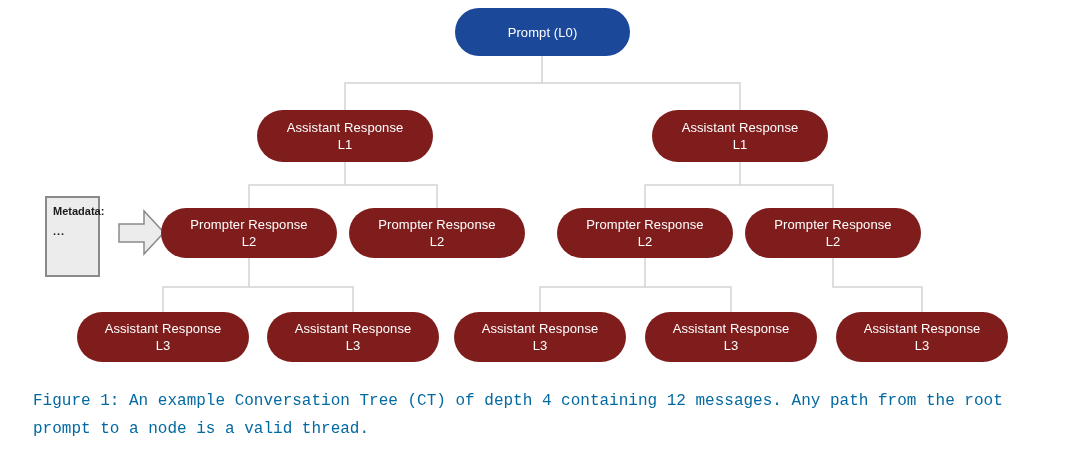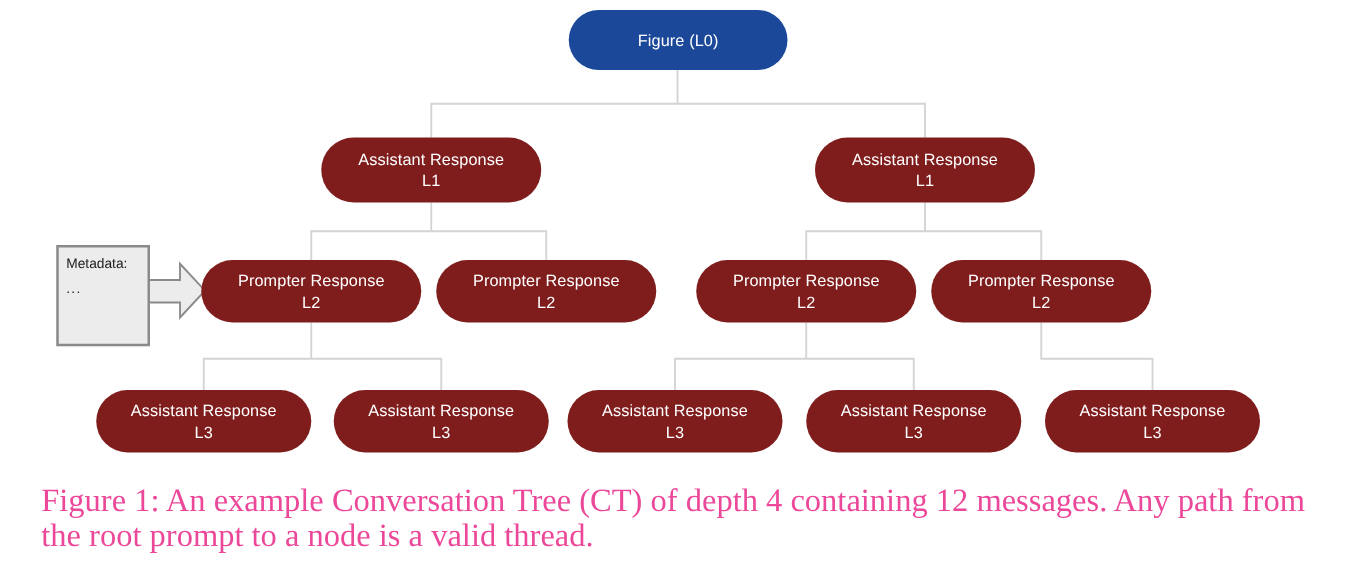--- a/index.html
+++ b/index.html
@@ -41,39 +41,40 @@
   .n-l2d  { left: 745px; top: 208px; width: 176px; height: 50px; }
   .n-l3a  { left: 77px;  top: 312px; width: 172px; height: 50px; }
   .n-l3b  { left: 267px; top: 312px; width: 172px; height: 50px; }
   .n-l3c  { left: 454px; top: 312px; width: 172px; height: 50px; }
   .n-l3d  { left: 645px; top: 312px; width: 172px; height: 50px; }
   .n-l3e  { left: 836px; top: 312px; width: 172px; height: 50px; }
 
   .metabox {
     position: absolute;
     left: 45px; top: 196px;
-    width: 75px; height: 81px;
+    width: 55px; height: 81px;
     background: #ececec;
     border: 2px solid #8a8a8a;
     box-sizing: border-box;
     padding: 7px 6px;
     color: #1a1a1a;
     font-size: 11px;
     line-height: 13px;
+    font-weight: bold;
   }
   .metabox .ellipsis { margin-top: 7px; letter-spacing: 1px; }
 
   .caption {
     position: absolute;
     left: 33px; top: 387px;
     width: 1016px;
-    font-family: Liberation Serif, serif;
-    font-size: 26px;
+    font-family: Liberation Mono, monospace;
+    font-size: 16px;
     line-height: 28px;
-    color: #ec4899;
+    color: #0369a1;
   }
 </style>
 </head>
 <body>
 
 <div class="stage">
 
   <svg class="connectors" viewBox="0 0 1080 375" xmlns="http://www.w3.org/2000/svg">
 
     <path d="M542 56 V83 M345 110 V83 H740 V110" fill="none" stroke="#d4d4d4" stroke-width="1.5"></path>
@@ -90,21 +91,21 @@
 
     <polygon points="119,224 144,224 144,211 164,232.5 144,254 144,242 119,242" fill="#ececec" stroke="#8a8a8a" stroke-width="1.5"></polygon>
   </svg>
 
   <div class="metabox">
     <div>Metadata:</div>
     <div class="ellipsis">...</div>
   </div>
 
   <div class="node root n-l0">
-    <span>Figure (L0)</span>
+    <span>Prompt (L0)</span>
   </div>
 
   <div class="node n-l1a">
     <span>Assistant Response</span>
     <span>L1</span>
   </div>
   <div class="node n-l1b">
     <span>Assistant Response</span>
     <span>L1</span>
   </div>

